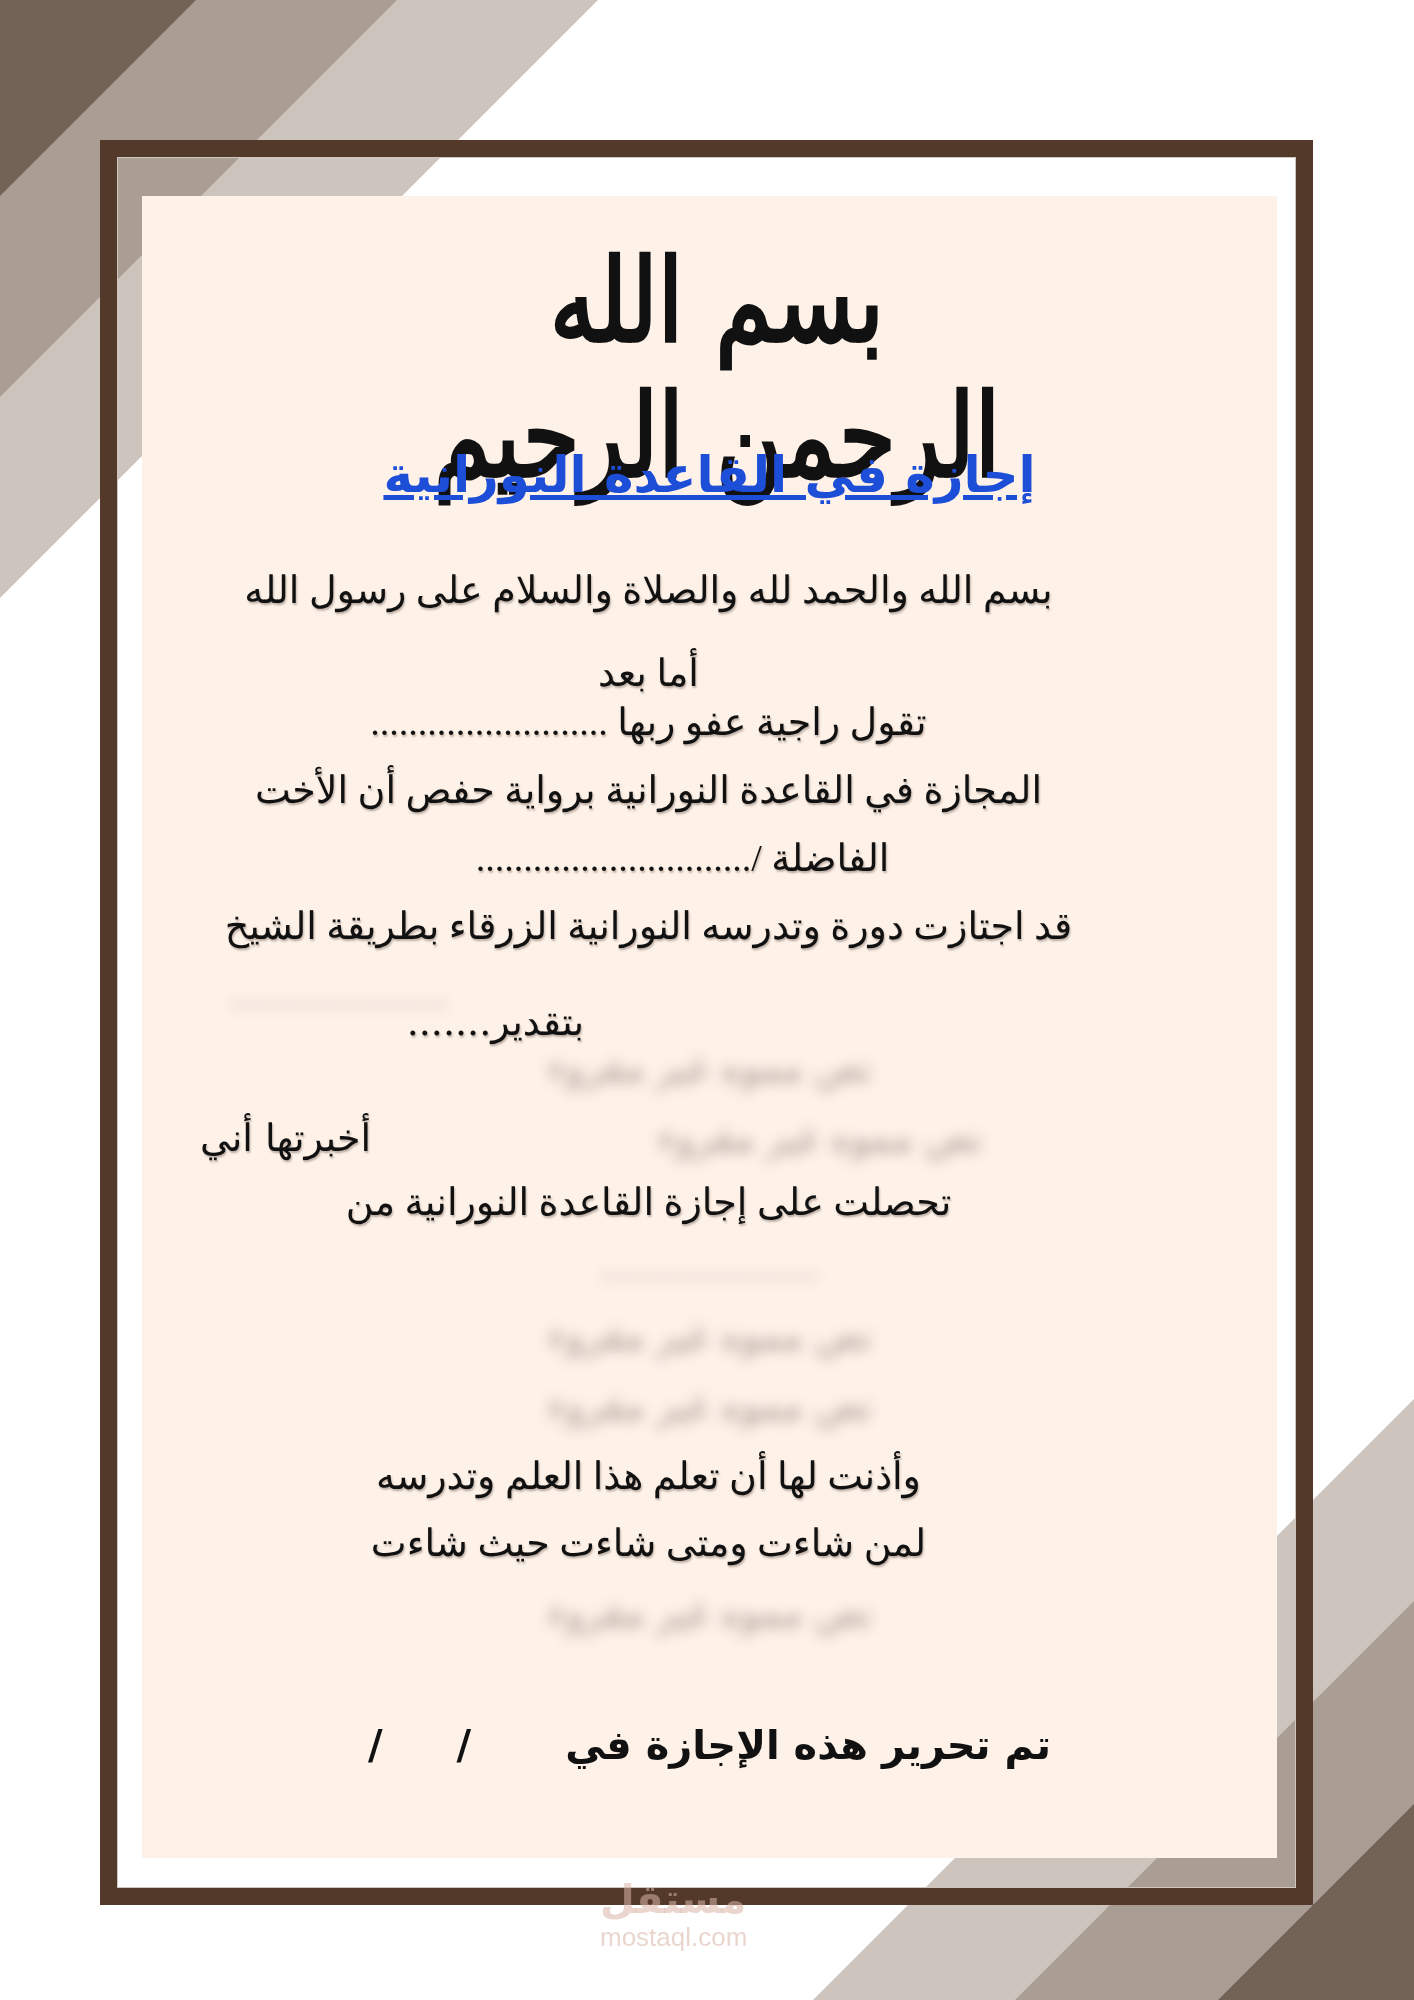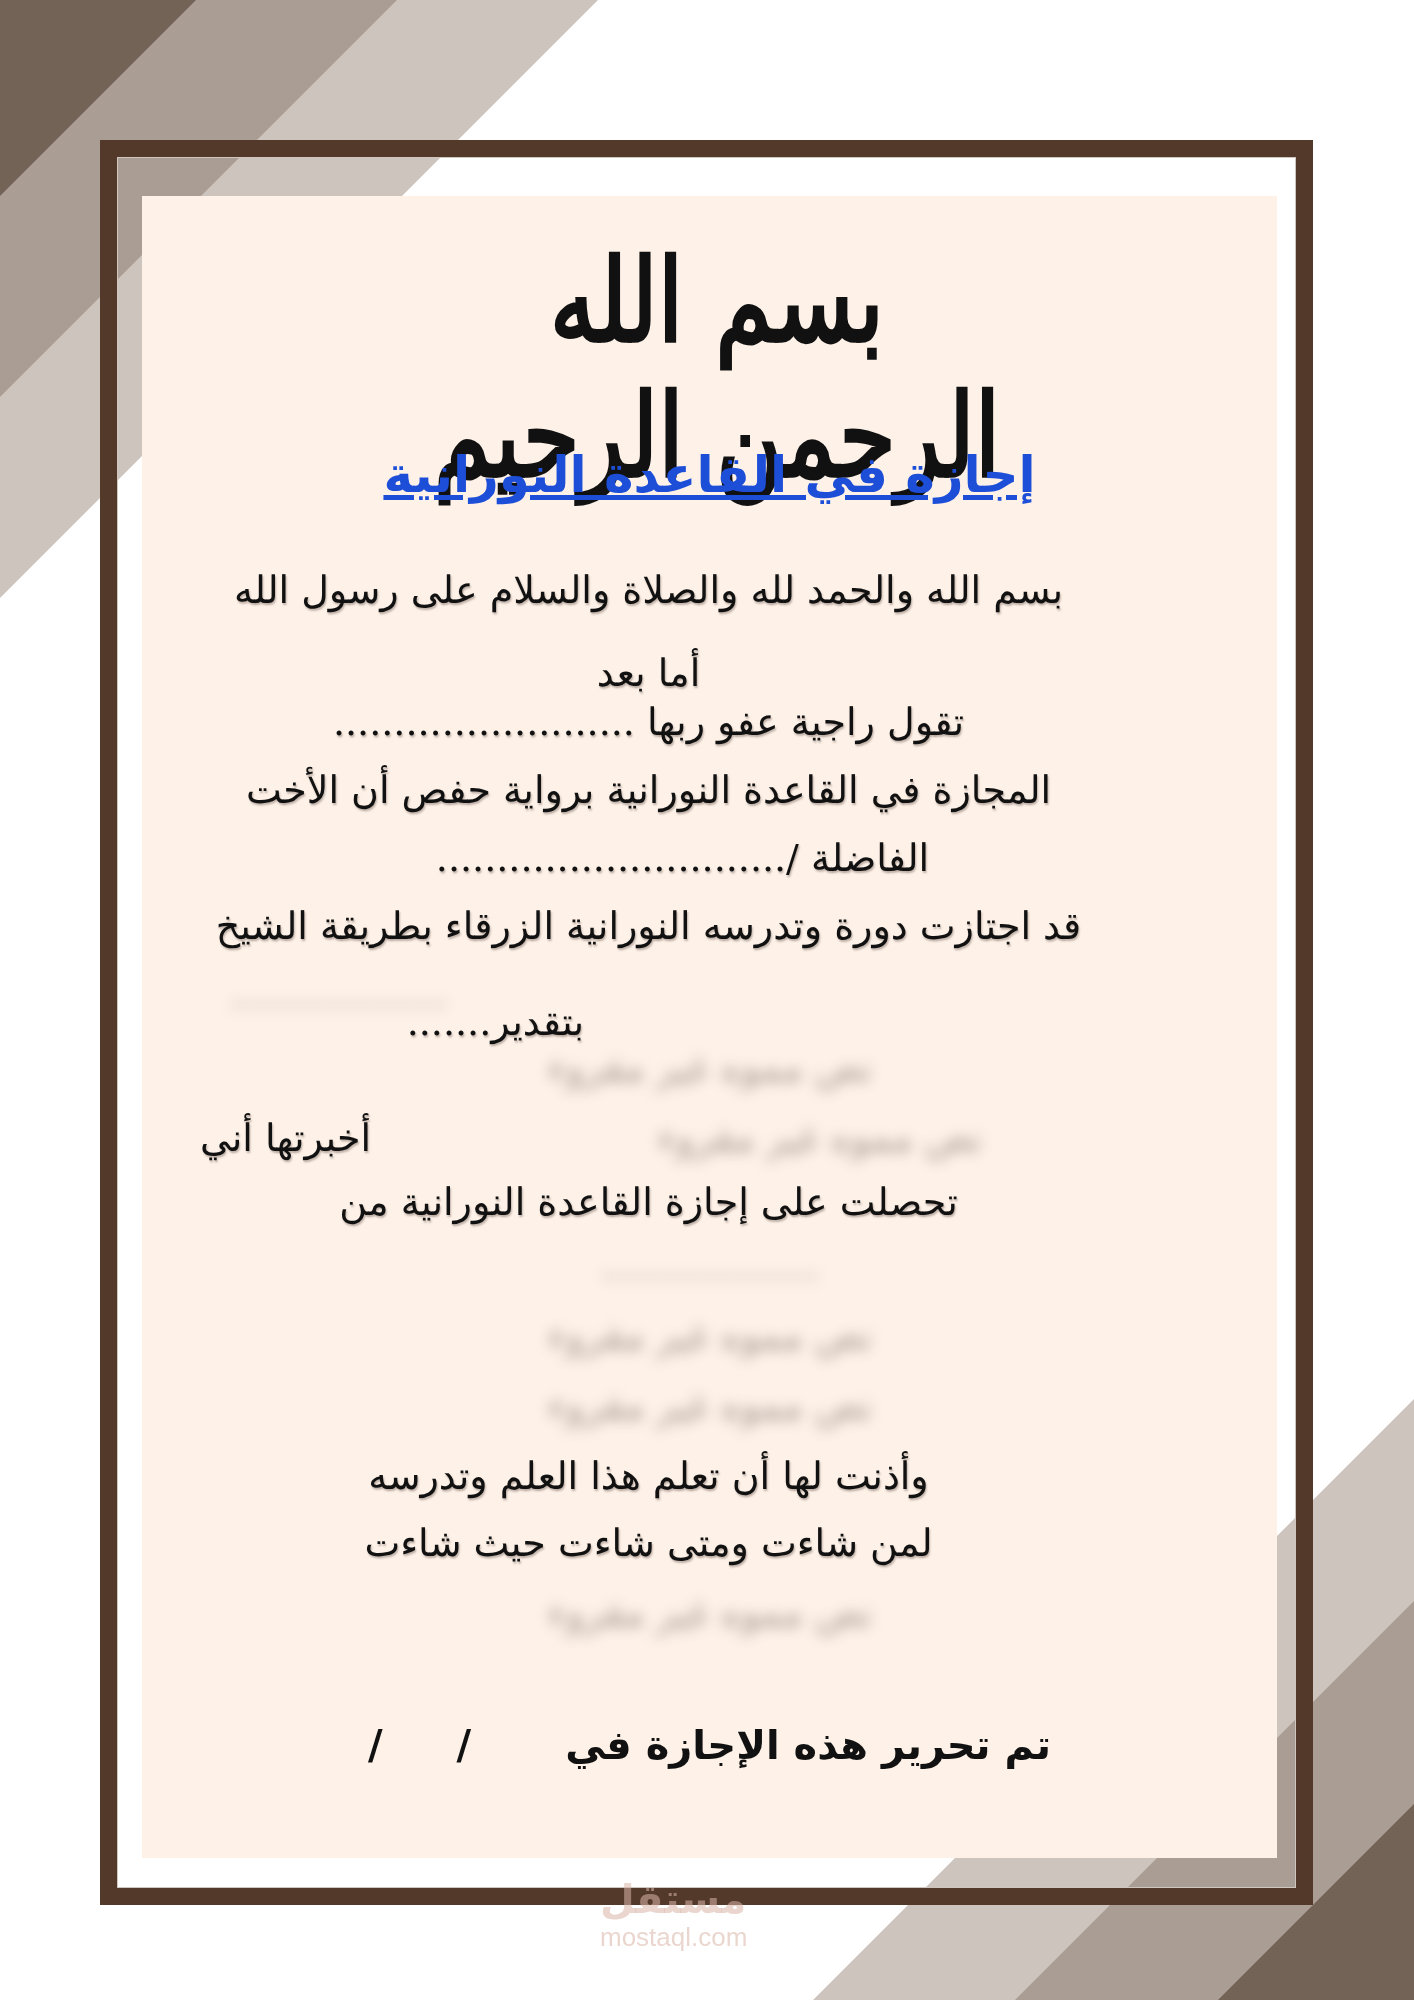--- a/index.html
+++ b/index.html
@@ -5,21 +5,21 @@
   html, body { margin: 0; padding: 0; }
   body { width: 1414px; height: 2000px; position: relative; overflow: hidden; background: #ffffff; font-family: "DejaVu Sans", sans-serif; }
   .stripes { position: absolute; left: 0; top: 0; width: 1414px; height: 2000px; }
   .frame-outer { position: absolute; left: 100px; top: 140px; width: 1213px; height: 1765px; box-sizing: border-box; border: 17px solid #53392a; background: transparent; }
   .frame-inner-line { position: absolute; left: 117px; top: 157px; width: 1179px; height: 1731px; box-sizing: border-box; border: 1px solid #cfc6c0; }
   .paper { position: absolute; left: 142px; top: 196px; width: 1135px; height: 1662px; background: #fdf1e8; }
   .bism { position: absolute; left: 400px; top: 232px; width: 634px; height: 180px; }
   .bism-text { position: absolute; left: 0; right: 0; top: 28px; text-align: center; font-family: "DejaVu Serif", serif; font-size: 92px; font-weight: bold; color: #111; letter-spacing: 2px; transform: scaleY(1.25); direction: rtl; }
   .title { position: absolute; left: 142px; width: 1135px; top: 446px; text-align: center; direction: rtl; font-family: "DejaVu Sans", sans-serif; font-weight: bold; font-size: 50px; color: #1d4ed8; text-decoration: underline; }
   .line { position: absolute; direction: rtl; font-family: "DejaVu Serif", serif; font-size: 38px; color: #111111; white-space: nowrap; text-shadow: 1px 2px 2px rgba(80,60,50,0.35); }
-  .center { left: 142px; width: 1013px; text-align: center; }
+  .center { left: 142px; width: 1013px; text-align: center; font-family: Liberation Serif, serif; }
   .blur { position: absolute; direction: rtl; font-family: "DejaVu Serif", serif; font-size: 38px; color: #6e6058; filter: blur(7px); opacity: 0.6; white-space: nowrap; text-align: center; left: 190px; width: 1040px; }
   .date-line { position: absolute; left: 142px; width: 1135px; top: 1722px; text-align: center; direction: rtl; font-family: "DejaVu Sans", sans-serif; font-size: 40px; color: #111; font-weight: bold; }
   .date-slashes { display: inline-block; margin-right: 50px; letter-spacing: 30px; }
   .watermark { position: absolute; left: 600px; top: 1876px; width: 210px; text-align: left; color: rgba(216,180,165,0.55); }
   .wm-ar { font-family: "DejaVu Sans", sans-serif; font-size: 40px; font-weight: bold; line-height: 46px; direction: rtl; }
   .wm-en { font-family: "Liberation Sans", sans-serif; font-size: 26px; line-height: 30px; }
 </style>
 </head>
 <body>
 

